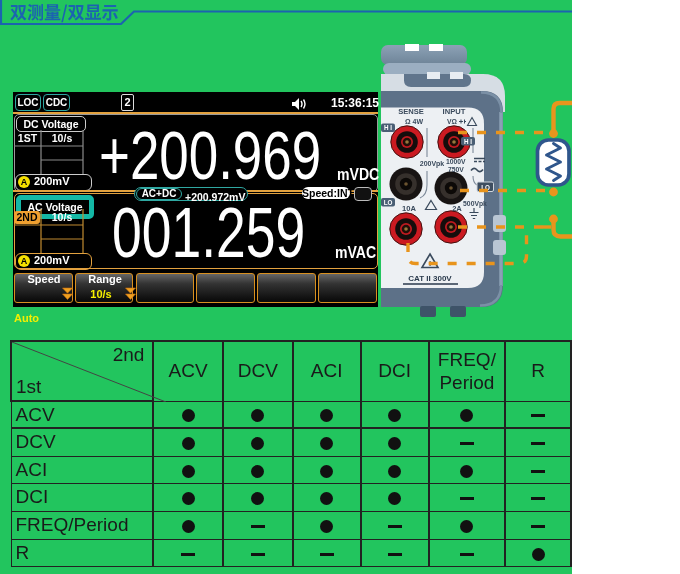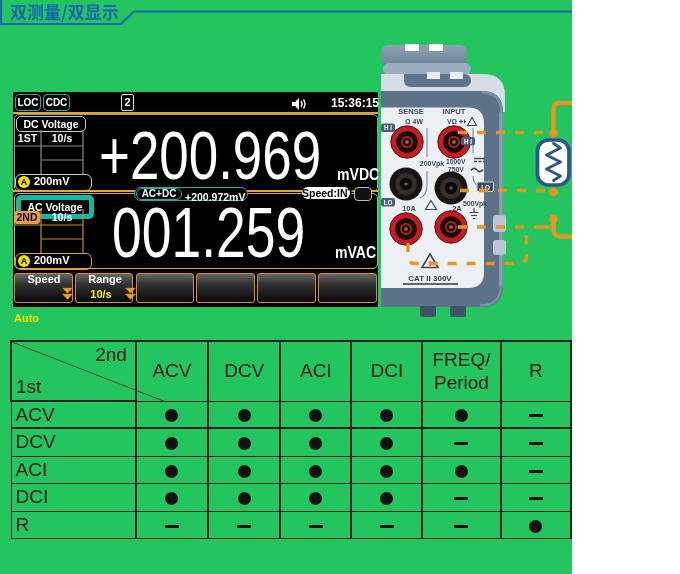--- a/index.html
+++ b/index.html
@@ -279,20 +279,29 @@
     </tr>
     <tr style="height:28px">
       <td style="border:1px solid #222;padding-left:4px;">DCI</td>
       <td style="border:1px solid #222;border-left:2px solid #222;border-right:2px solid #222;text-align:center;"><span class="dot"></span></td>
       <td style="border:1px solid #222;border-left:2px solid #222;border-right:2px solid #222;text-align:center;"><span class="dot"></span></td>
       <td style="border:1px solid #222;border-left:2px solid #222;border-right:2px solid #222;text-align:center;"><span class="dot"></span></td>
       <td style="border:1px solid #222;border-left:2px solid #222;border-right:2px solid #222;text-align:center;"><span class="dot"></span></td>
       <td style="border:1px solid #222;border-left:2px solid #222;border-right:2px solid #222;text-align:center;"><span class="dsh"></span></td>
       <td style="border:1px solid #222;border-left:2px solid #222;border-right:2px solid #222;text-align:center;"><span class="dsh"></span></td>
     </tr>
+    <tr style="height:28px">
+      <td style="border:1px solid #222;padding-left:4px;">FREQ/Period</td>
+      <td style="border:1px solid #222;border-left:2px solid #222;border-right:2px solid #222;text-align:center;"><span class="dot"></span></td>
+      <td style="border:1px solid #222;border-left:2px solid #222;border-right:2px solid #222;text-align:center;"><span class="dsh"></span></td>
+      <td style="border:1px solid #222;border-left:2px solid #222;border-right:2px solid #222;text-align:center;"><span class="dot"></span></td>
+      <td style="border:1px solid #222;border-left:2px solid #222;border-right:2px solid #222;text-align:center;"><span class="dsh"></span></td>
+      <td style="border:1px solid #222;border-left:2px solid #222;border-right:2px solid #222;text-align:center;"><span class="dot"></span></td>
+      <td style="border:1px solid #222;border-left:2px solid #222;border-right:2px solid #222;text-align:center;"><span class="dsh"></span></td>
+    </tr>
     <tr style="height:27px">
       <td style="border:1px solid #222;padding-left:4px;">R</td>
       <td style="border:1px solid #222;border-left:2px solid #222;border-right:2px solid #222;text-align:center;"><span class="dsh"></span></td>
       <td style="border:1px solid #222;border-left:2px solid #222;border-right:2px solid #222;text-align:center;"><span class="dsh"></span></td>
       <td style="border:1px solid #222;border-left:2px solid #222;border-right:2px solid #222;text-align:center;"><span class="dsh"></span></td>
       <td style="border:1px solid #222;border-left:2px solid #222;border-right:2px solid #222;text-align:center;"><span class="dsh"></span></td>
       <td style="border:1px solid #222;border-left:2px solid #222;border-right:2px solid #222;text-align:center;"><span class="dsh"></span></td>
       <td style="border:1px solid #222;border-left:2px solid #222;border-right:2px solid #222;text-align:center;"><span class="dot"></span></td>
     </tr>
   </tbody>

